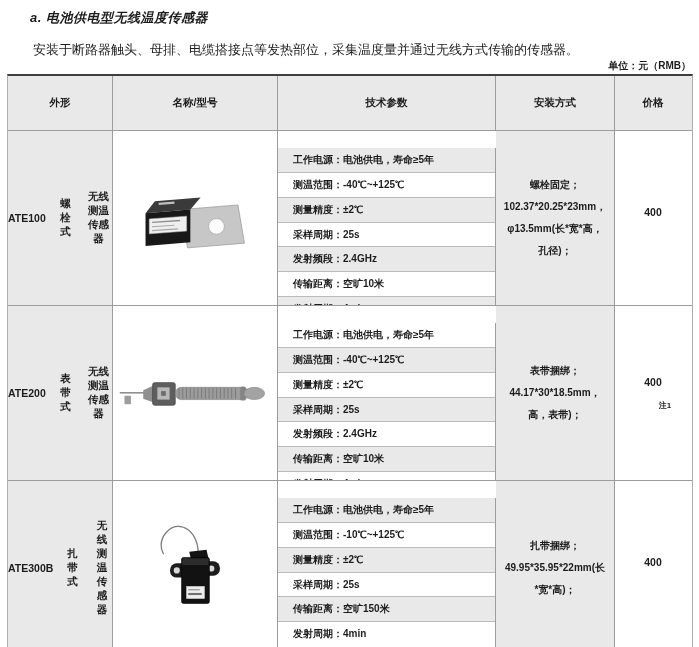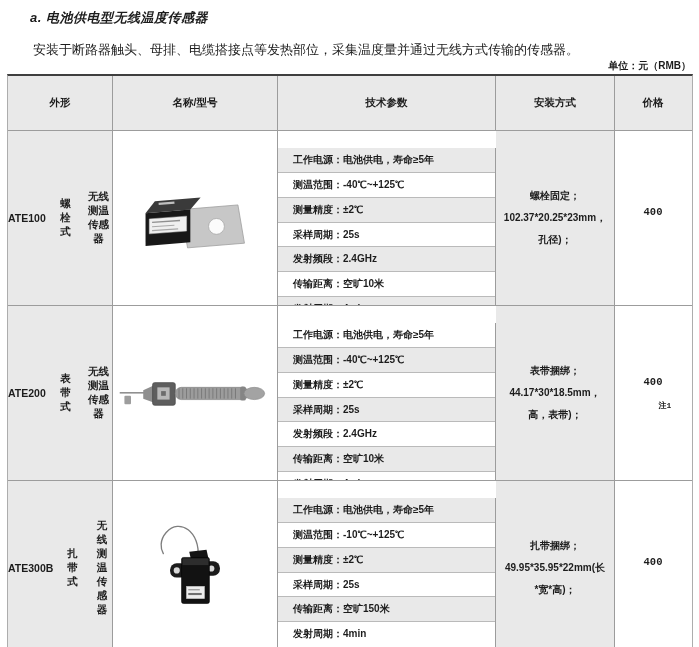--- a/index.html
+++ b/index.html
@@ -25,21 +25,21 @@
   .header-row{height:54px;background:#e9e9e9;border-bottom:1px solid #9c9c9c;}
   .header-cell{
     display:flex;align-items:center;justify-content:center;
     font-size:10.5px;font-weight:bold;border-right:1px solid #9c9c9c;
   }
   .header-cell:last-child{border-right:none;}
 
   .body-row{height:174px;border-bottom:1px solid #9c9c9c;}
   .body-row:last-child{border-bottom:none;}
   .cell{border-right:1px solid #9c9c9c;overflow:hidden;}
-  .cell:last-child{border-right:none;font-family:Liberation Mono, monospace;}
+  .cell:last-child{border-right:none;}
 
   .name-cell{
     background:#e9e9e9;display:flex;flex-direction:row;align-items:center;
     justify-content:center;gap:14px;font-size:10.5px;font-weight:bold;text-align:center;
   }
   .photo-cell{background:#fff;display:flex;align-items:center;justify-content:center;}
 
   .params-cell{font-size:10px;font-weight:bold;margin-top:17px;}
   .param{
     height:24.85px;line-height:24.85px;box-sizing:border-box;
@@ -105,20 +105,21 @@
         <div class="param">测温范围：-40℃~+125℃</div>
         <div class="param">测量精度：±2℃</div>
         <div class="param">采样周期：25s</div>
         <div class="param">发射频段：2.4GHz</div>
         <div class="param">传输距离：空旷10米</div>
         <div class="param">发射周期：4min</div>
       </div>
       <div class="cell install-cell">
         <div>螺栓固定；</div>
         <div>102.37*20.25*23mm，</div>
+        <div>φ13.5mm(长*宽*高，</div>
         <div>孔径)；</div>
       </div>
       <div class="cell price-cell">
         <div>400</div>
         <div class="price-note"></div>
       </div>
     </div>
 
     <div class="grid-row body-row">
       <div class="cell name-cell">

